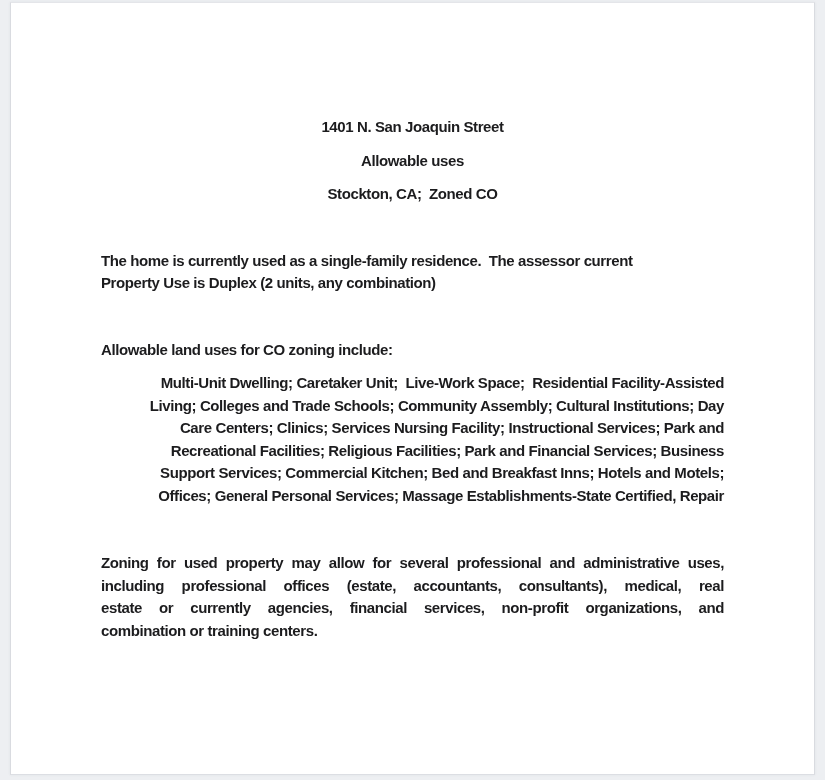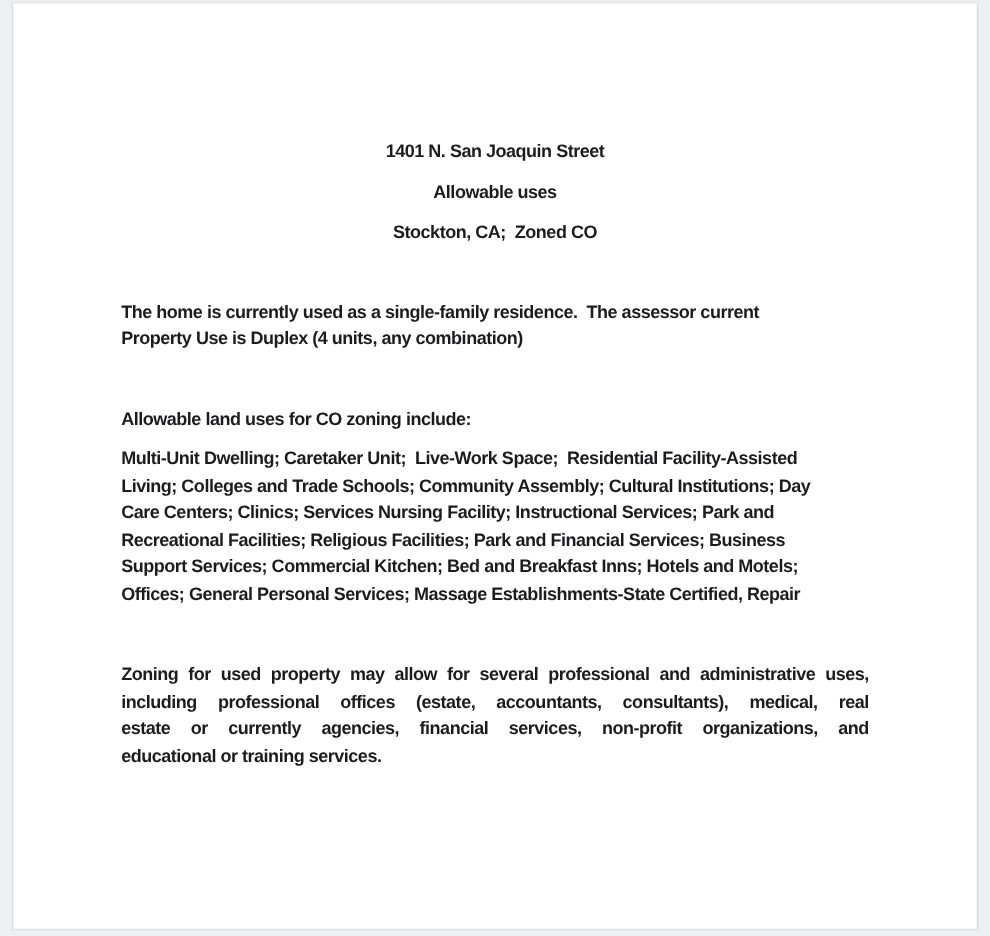--- a/index.html
+++ b/index.html
@@ -41,21 +41,21 @@
   .heading {
     margin: 0 0 11px 0;
     text-align: center;
     white-space: pre;
   }
   .heading:last-of-type { margin-bottom: 0; }
   .para { margin: 0; }
   .line { white-space: pre; }
   .gap-44 { margin-top: 44px; }
   .gap-45 { margin-top: 45px; }
-  .gap-11 { margin-top: 11px; }
+  .gap-11 { margin-top: 11px; text-align: right; }
   .para-justify .line {
     white-space: normal;
     text-align: justify;
     text-align-last: justify;
   }
   .para-justify .line:last-child {
     text-align-last: left;
   }
 </style>
 </head>
@@ -66,38 +66,38 @@
     <div class="doc">
 
       <p class="heading">1401 N. San Joaquin Street</p>
 
       <p class="heading">Allowable uses</p>
 
       <p class="heading">Stockton, CA;  Zoned CO</p>
 
       <div class="para gap-44">
         <div class="line">The home is currently used as a single-family residence.  The assessor current</div>
-        <div class="line">Property Use is Duplex (4 units, any combination)</div>
+        <div class="line">Property Use is Duplex (2 units, any combination)</div>
       </div>
 
       <div class="para gap-44">
         <div class="line">Allowable land uses for CO zoning include:</div>
       </div>
 
       <div class="para gap-11">
         <div class="line">Multi-Unit Dwelling; Caretaker Unit;  Live-Work Space;  Residential Facility-Assisted</div>
         <div class="line">Living; Colleges and Trade Schools; Community Assembly; Cultural Institutions; Day</div>
         <div class="line">Care Centers; Clinics; Services Nursing Facility; Instructional Services; Park and</div>
         <div class="line">Recreational Facilities; Religious Facilities; Park and Financial Services; Business</div>
         <div class="line">Support Services; Commercial Kitchen; Bed and Breakfast Inns; Hotels and Motels;</div>
         <div class="line">Offices; General Personal Services; Massage Establishments-State Certified, Repair</div>
       </div>
 
       <div class="para para-justify gap-45">
         <div class="line">Zoning for used property may allow for several professional and administrative uses,</div>
         <div class="line">including professional offices (estate, accountants, consultants), medical, real</div>
         <div class="line">estate or currently agencies, financial services, non-profit organizations, and</div>
-        <div class="line">educational or training services.</div>
+        <div class="line">combination or training centers.</div>
       </div>
 
     </div>
   </div>
 </div>
 
 </body></html>

